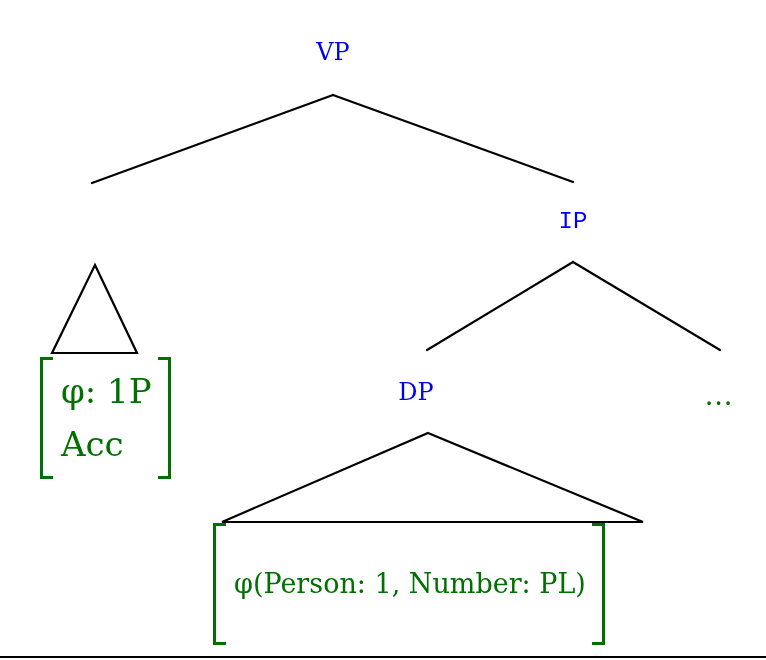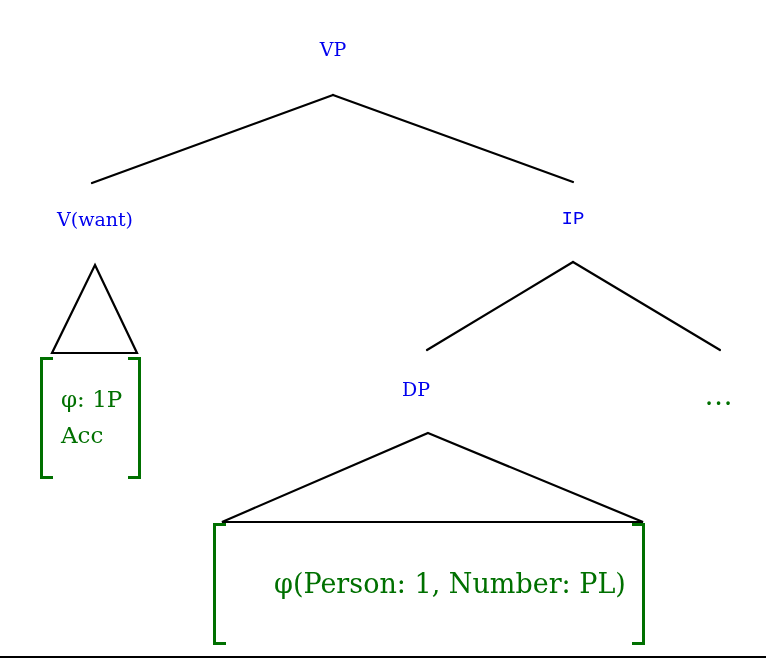--- a/index.html
+++ b/index.html
@@ -20,21 +20,21 @@
     left: 0;
     top: 0;
     width: 766px;
     height: 660px;
     pointer-events: none;
   }
   .node-label {
     position: absolute;
     color: #0000ee;
     font-family: "DejaVu Serif", serif;
-    font-size: 19px;
+    font-size: 24px;
     line-height: 1;
     white-space: nowrap;
     transform: translateX(-50%);
   }
   .ellipsis-label {
     position: absolute;
     color: #007000;
     font-family: "DejaVu Serif", serif;
     font-size: 27px;
     line-height: 1;
@@ -68,22 +68,22 @@
     padding: 7px 6px 7px 8px;
     box-sizing: border-box;
   }
   .feature-row {
     color: #007000;
     font-family: "DejaVu Serif", serif;
     font-size: 27px;
     line-height: 1.55;
     white-space: pre;
   }
-  .matrix-small .feature-row { font-size: 23px; }
-  .matrix-large .feature-row { font-size: 27px; margin-left: 40px; }
+  .matrix-small .feature-row { font-size: 34px; }
+  .matrix-large .feature-row { font-size: 27px; }
   .bottom-rule {
     position: absolute;
     left: 0;
     width: 766px;
     height: 0;
     border-top: 2px solid #000000;
   }
 </style>
 </head>
 <body>
@@ -98,21 +98,20 @@
     <line x1="573" y1="262" x2="427" y2="350" stroke="#000000" stroke-width="2.2" stroke-linecap="round"></line>
     <line x1="573" y1="262" x2="720" y2="350" stroke="#000000" stroke-width="2.2" stroke-linecap="round"></line>
 
     <polygon points="95,265 137,353 52,353" fill="none" stroke="#000000" stroke-width="2.2" stroke-linejoin="miter"></polygon>
 
     <polygon points="428,433 643,522 222,522" fill="none" stroke="#000000" stroke-width="2.2" stroke-linejoin="miter"></polygon>
   </svg>
 
   <div class="node-label" style="left:333px; top:40px;">VP</div>
 
-  <div class="node-label" style="left:95px; top:210px;">V(want)</div>
 
   <div class="node-label" style="left:573px; top:210px;font-family:Liberation Mono, monospace;">IP</div>
 
   <div class="node-label" style="left:416px; top:380px;">DP</div>
 
   <div class="ellipsis-label" style="left:719px; top:382px;">...</div>
 
   <div class="feature-matrix matrix-small" style="left:40px; top:357px; width:108px; height:122px;">
     <div class="bracket bracket-left"></div>
     <div class="feature-rows">

